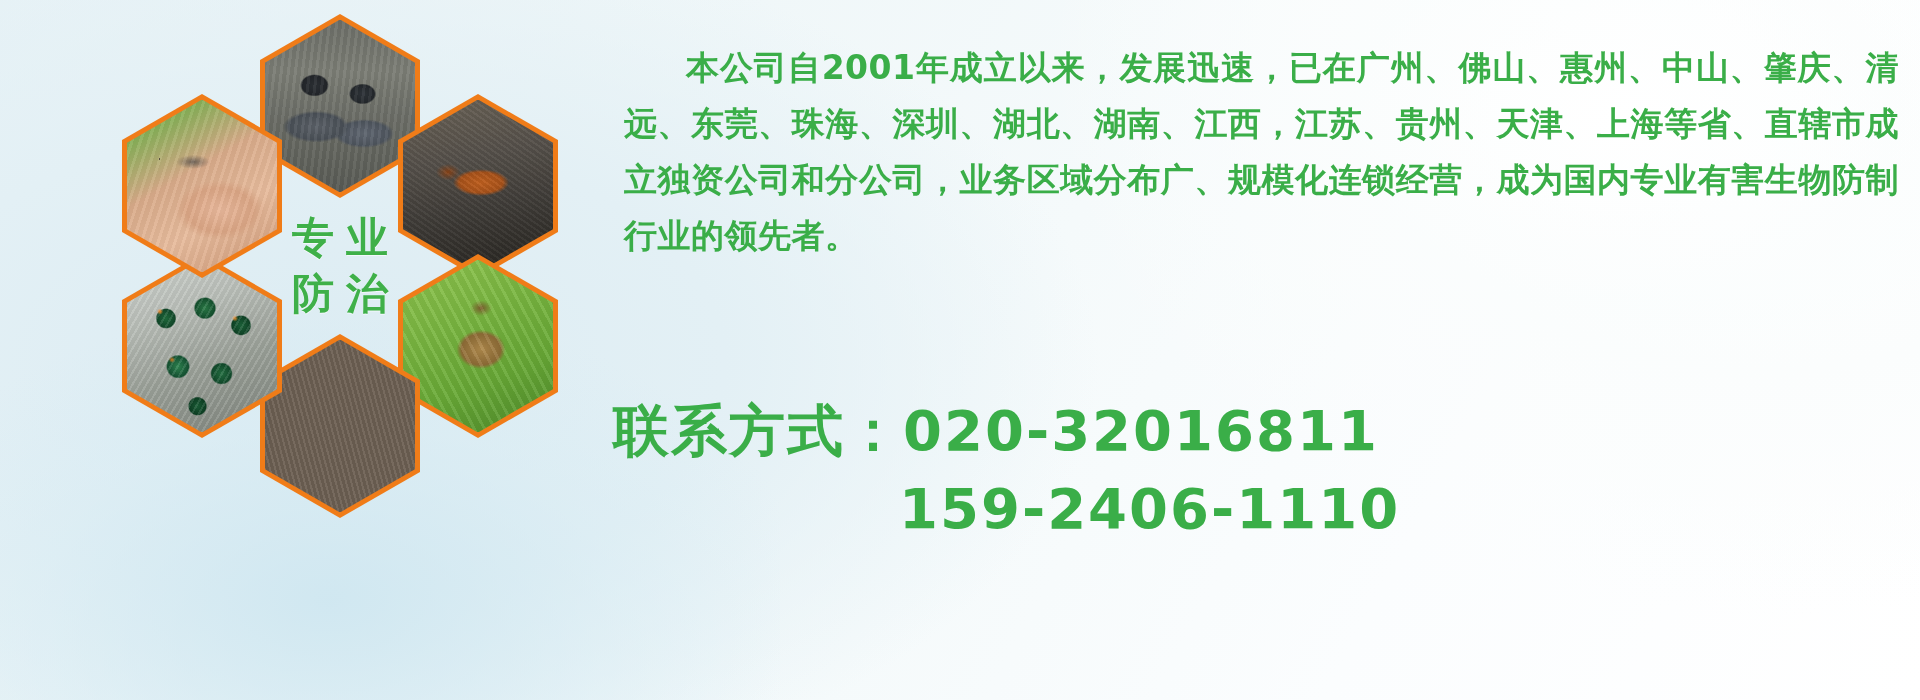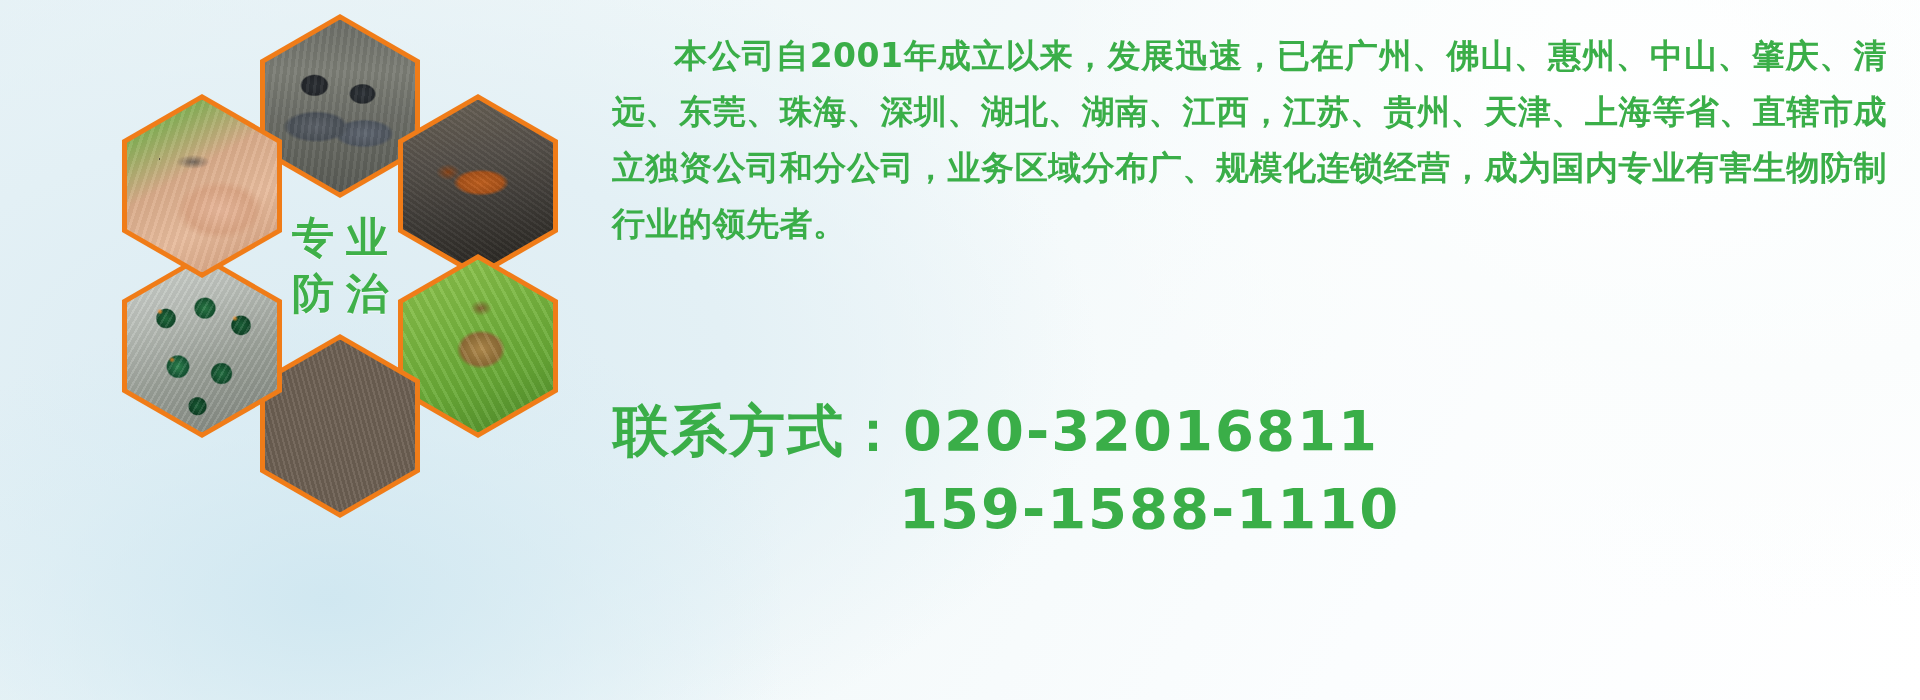--- a/index.html
+++ b/index.html
@@ -153,21 +153,21 @@
   .copy{
     position:absolute;left:612px;top:28px;width:1280px;
   }
   .para{
     color:#3aae48;
     font-size:33px;
     line-height:56px;
     font-weight:bold;
     letter-spacing:.5px;
     text-indent:62px;
-    margin:0;
+    margin:12px;
     width:1275px;
     text-align:justify;
     text-justify:inter-character;
     font-family:"DejaVu Sans","Liberation Sans",sans-serif;
   }
 
   .contact{
     position:absolute;left:613px;top:392px;width:1300px;
     color:#3aae48;font-weight:bold;
     font-family:"DejaVu Sans","Liberation Sans",sans-serif;
@@ -231,16 +231,16 @@
       <span>防治</span>
     </div>
   </div>
 
   <div class="copy">
     <p class="para">本公司自2001年成立以来，发展迅速，已在广州、佛山、惠州、中山、肇庆、清远、东莞、珠海、深圳、湖北、湖南、江西，江苏、贵州、天津、上海等省、直辖市成立独资公司和分公司，业务区域分布广、规模化连锁经营，成为国内专业有害生物防制行业的领先者。</p>
   </div>
 
   <div class="contact">
     <div class="line1">联系方式：020-32016811</div>
-    <div class="line2">159-1588-1110</div>
+    <div class="line2">159-2406-1110</div>
   </div>
 
 </div>
 
 </body></html>

